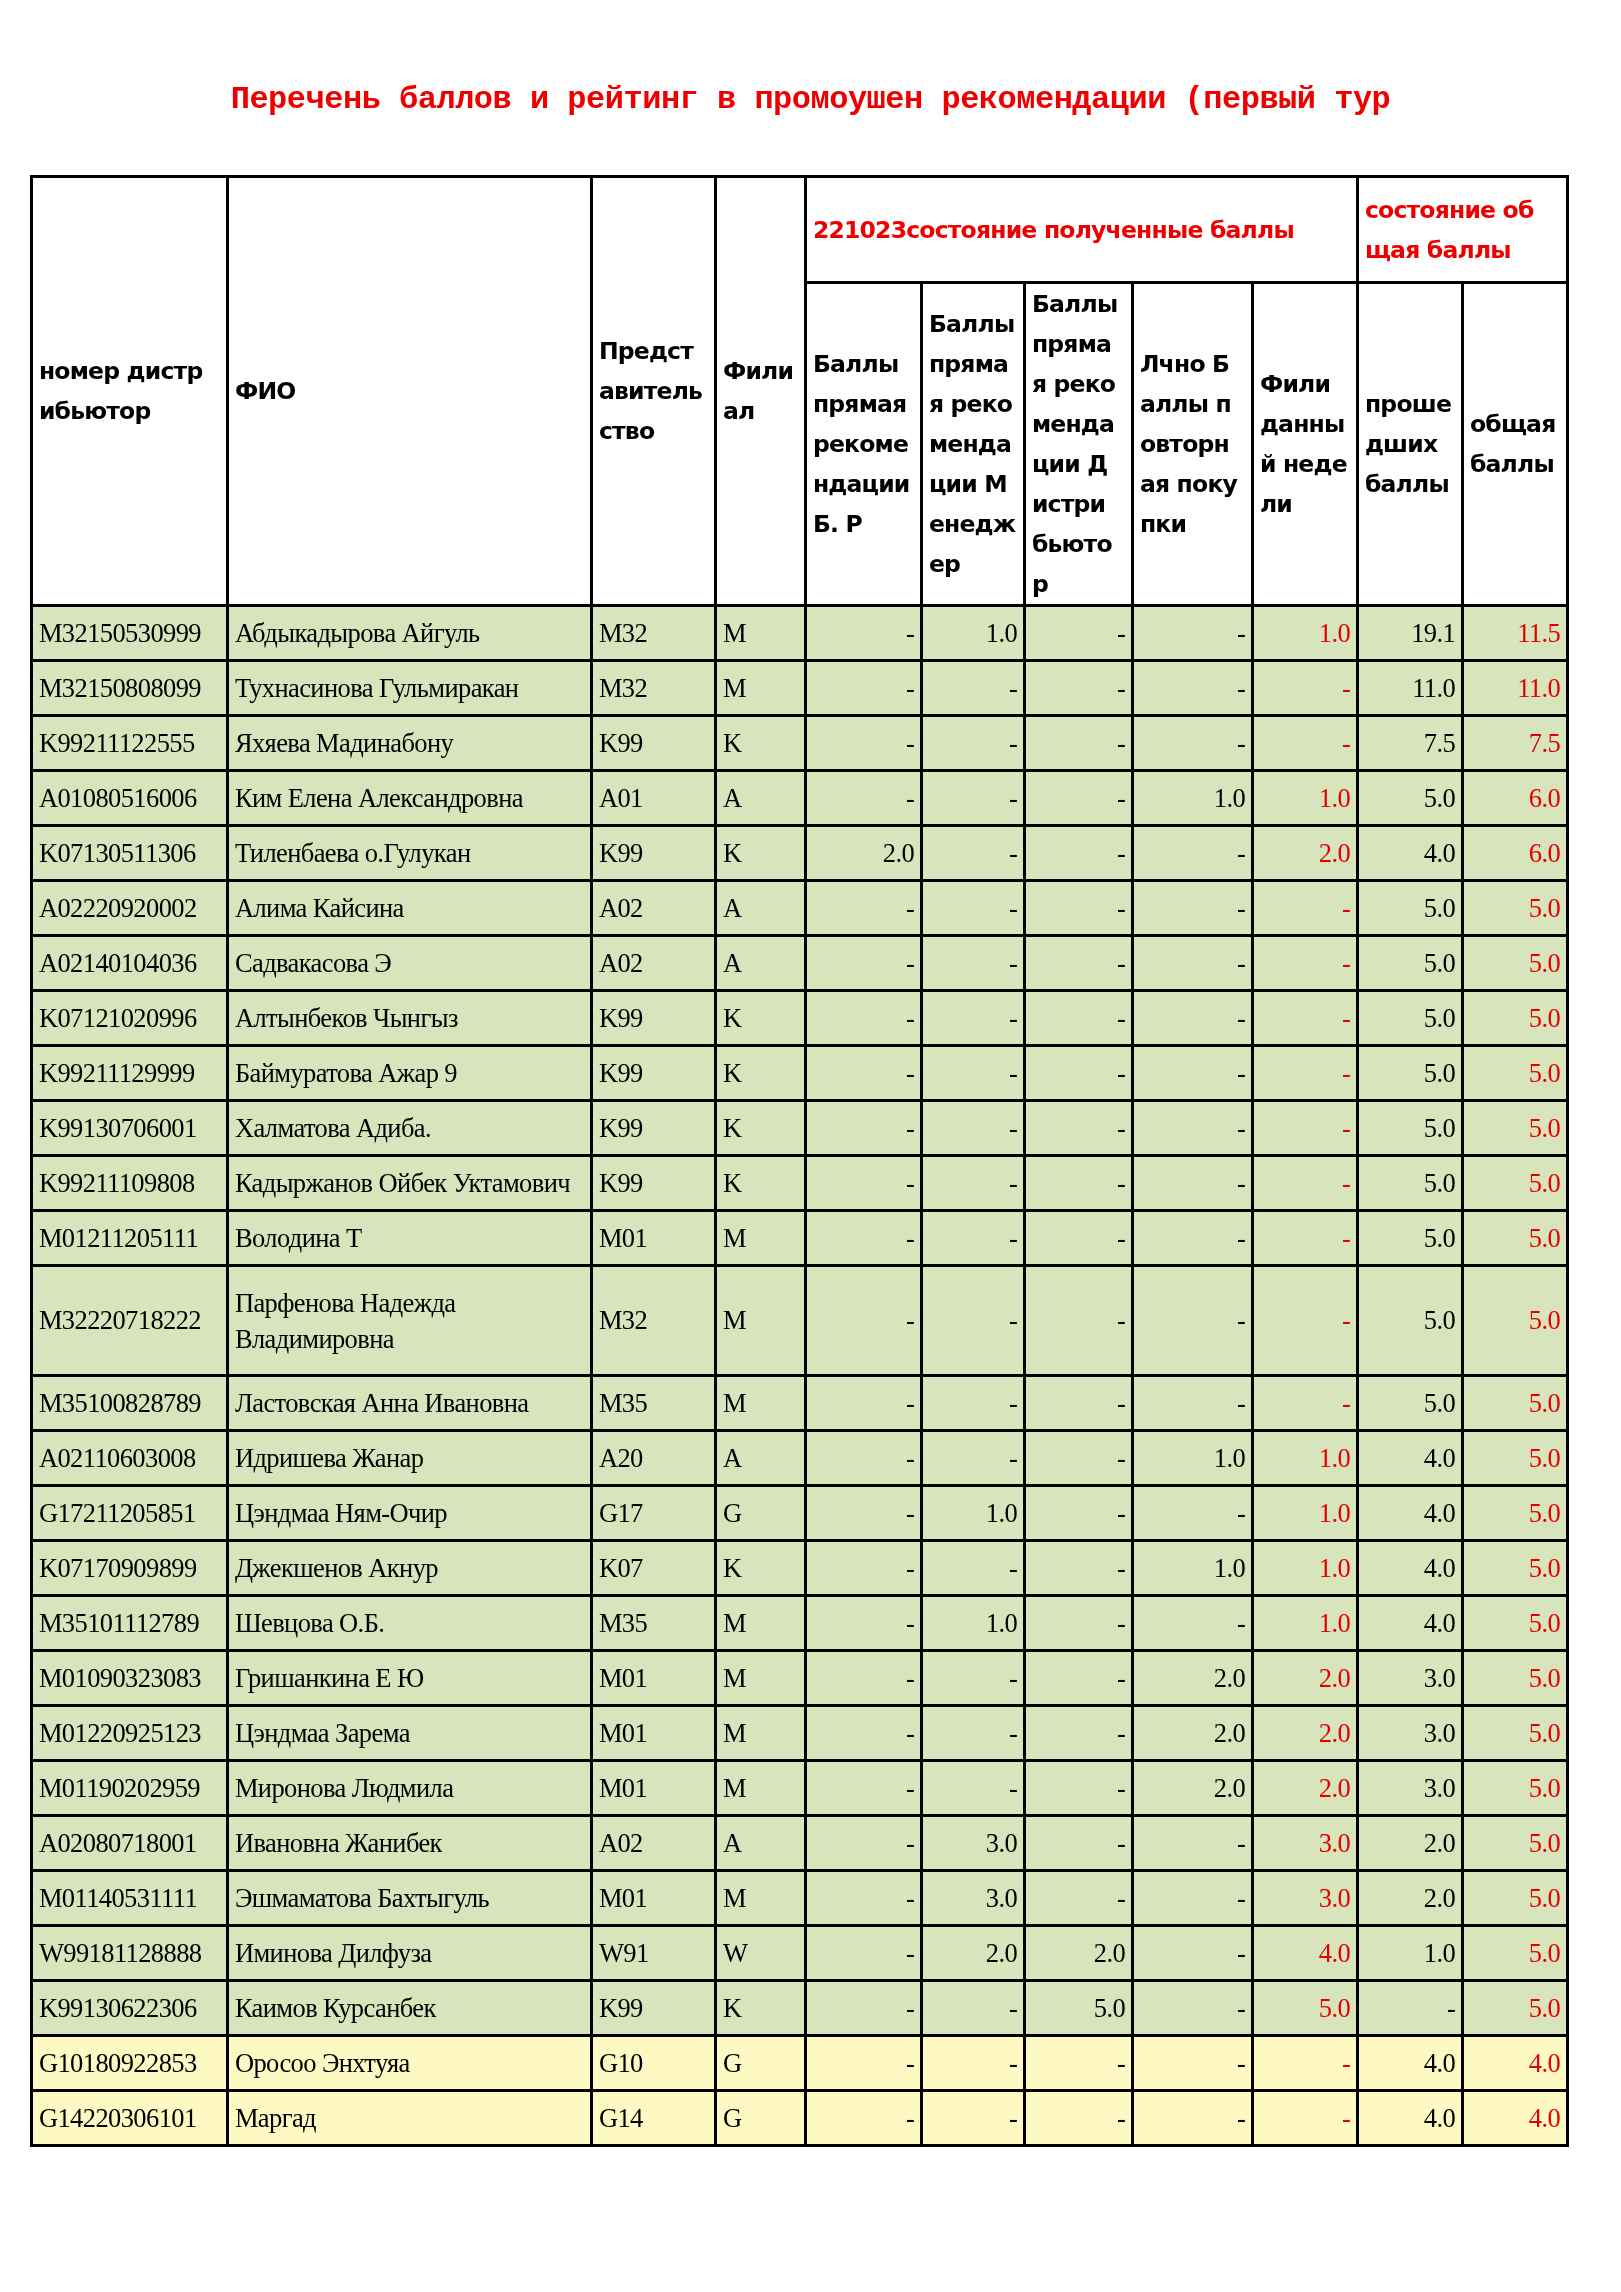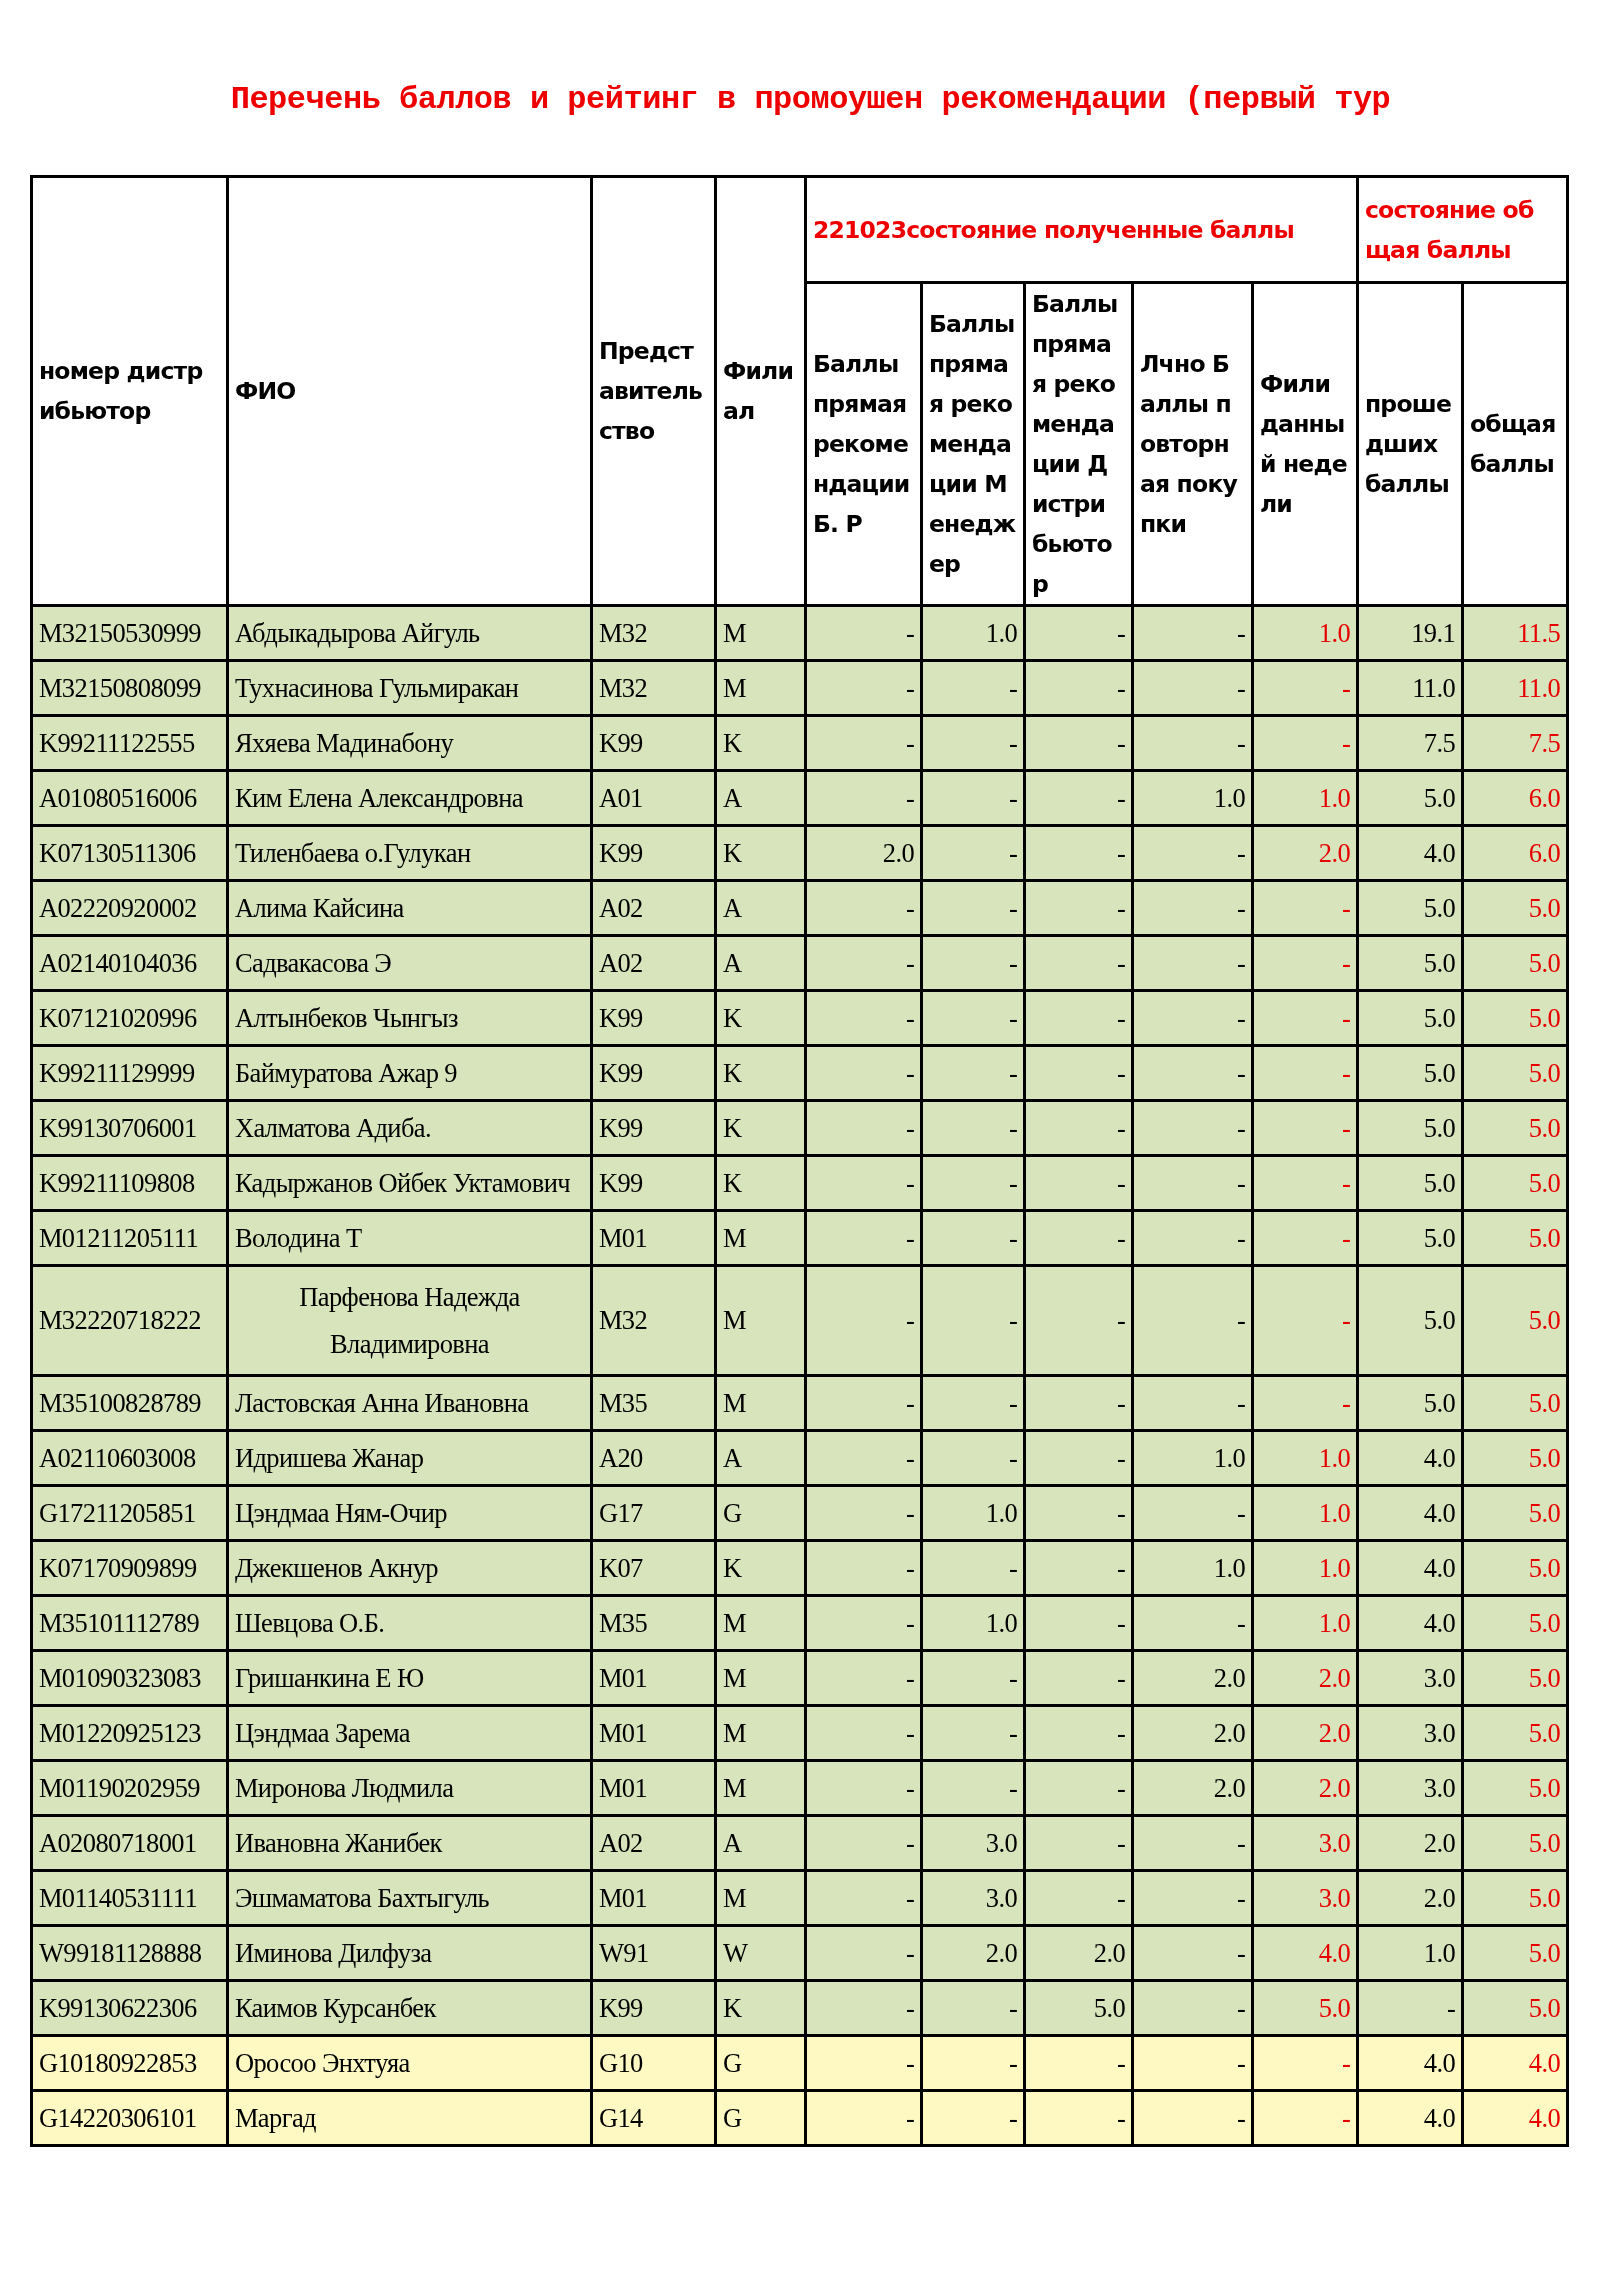--- a/index.html
+++ b/index.html
@@ -33,21 +33,21 @@
     td {
       font-family: "Liberation Serif", serif; font-size: 26.5px;
       height: 55px; color: #000; white-space: nowrap;
       background: #d8e4bc; letter-spacing: -0.6px;
     }
     tr.tall td { height: 110px; }
     tr.white td { background: #fef9c3; }
     td.num { text-align: right; padding-right: 7.8px; }
     td.red { color: #e60000; }
     td.name { padding-left: 3.9px; margin-left: 40px; }
-    td.name.wrap { white-space: normal; line-height: 47px; text-align: center; }
+    td.name.wrap { white-space: normal; line-height: 36px; }
   </style>
 </head>
 <body>
 
 <div class="title">
   <div>Перечень баллов и рейтинг в  промоушен рекомендации (первый тур</div>
 </div>
 
 <table class="grid">
   <colgroup>

